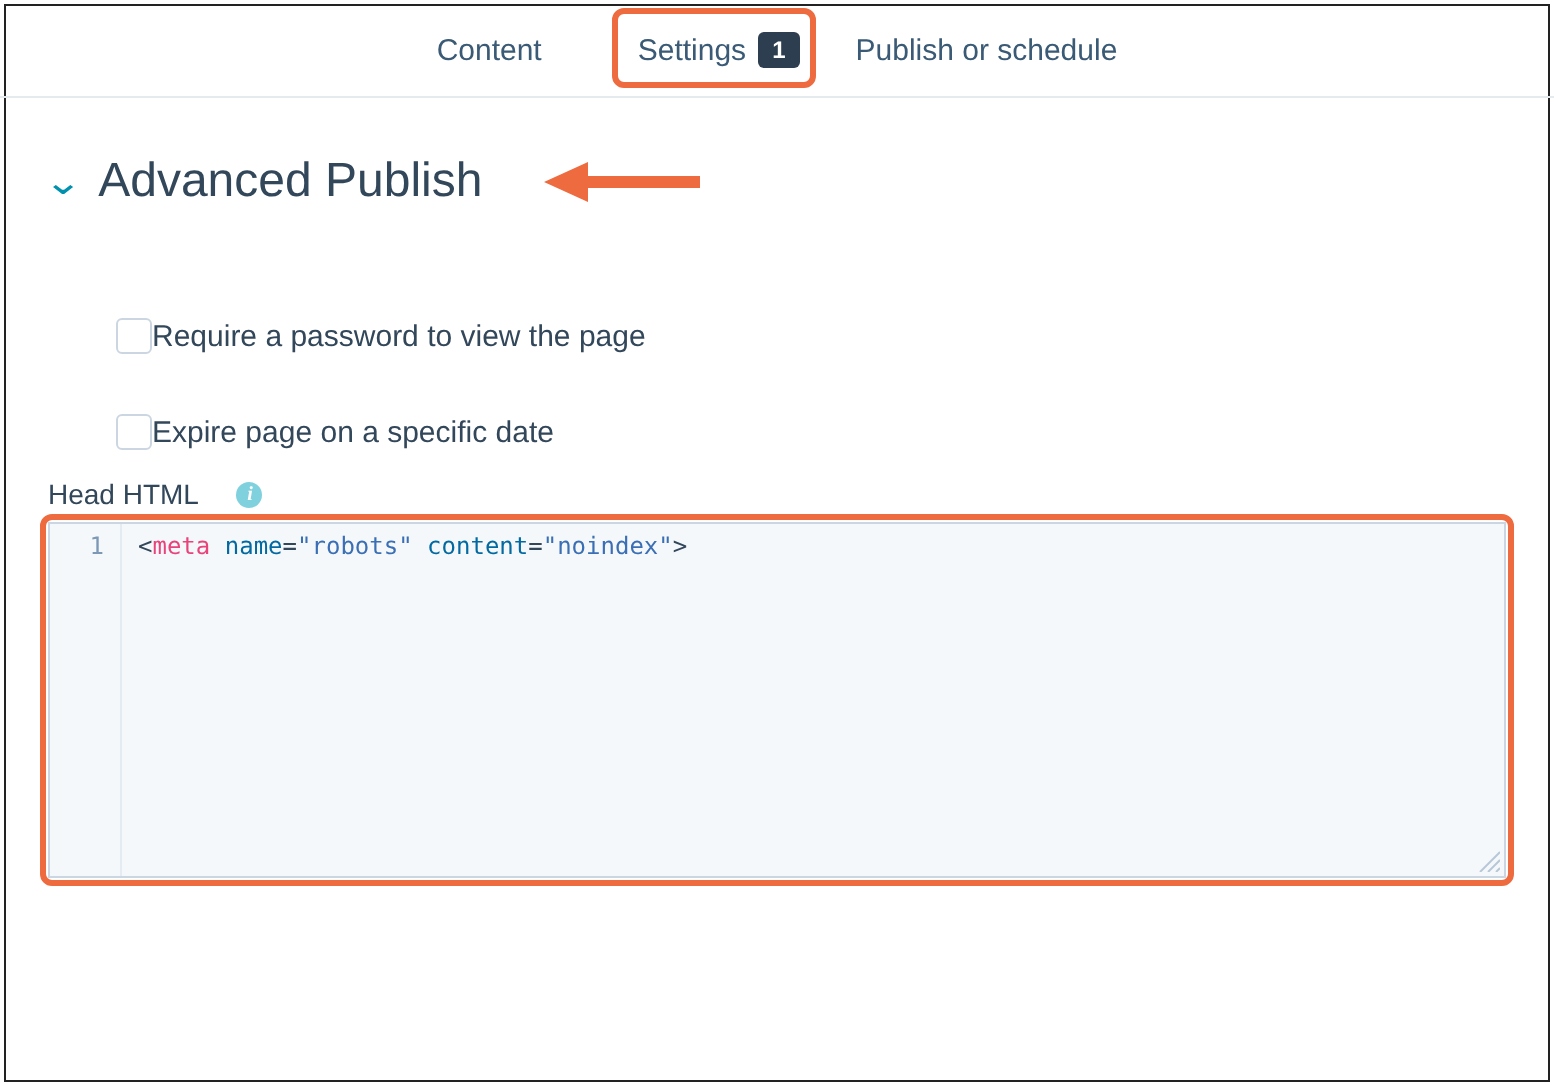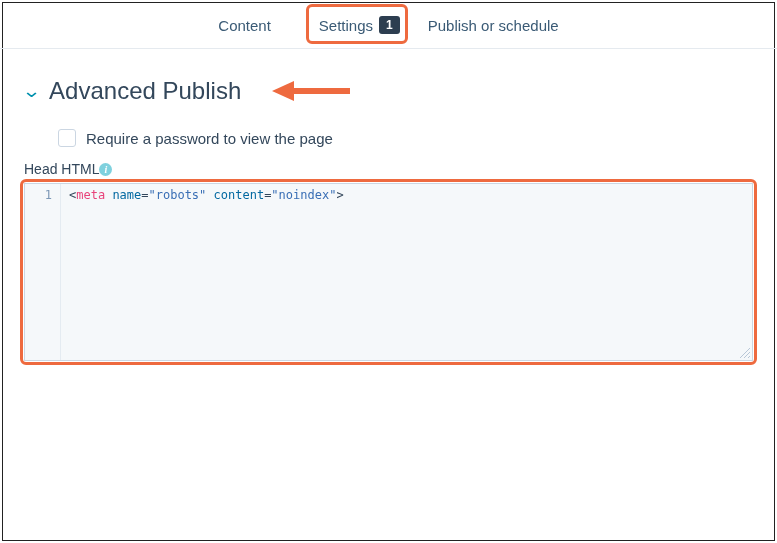--- a/index.html
+++ b/index.html
@@ -82,22 +82,22 @@
     width: 80px;
     height: 24px;
     pointer-events: none;
   }
   .checkboxes {
     padding: 24px 0 0 34px;
   }
   .checkbox-row {
     display: flex;
     align-items: center;
-    gap: 10px;
     margin-bottom: 12px;
+    margin-top: 30px;
   }
   .checkbox {
     width: 18px;
     height: 18px;
     border: 1.5px solid #cbd6e2;
     border-radius: 3px;
     background: #fff;
   }
   .checkbox-label {
     color: #33475b;
@@ -105,21 +105,21 @@
   }
   .subsection-title {
     color: #33475b;
     font-size: 22px;
     font-weight: 300;
     margin-top: 48px;
   }
   .field-label-row {
     display: flex;
     align-items: center;
-    gap: 0;
+    gap: 19px;
     margin-top: 14px;
   }
   .field-label {
     color: #33475b;
     font-size: 14px;
   }
   .info-icon {
     width: 13px;
     height: 13px;
     border-radius: 50%;
@@ -204,20 +204,24 @@
     <svg class="arrow-annotation" viewBox="0 0 80 24">
       <line x1="78" y1="12" x2="20" y2="12" stroke="#ee6a3f" stroke-width="6"></line>
       <polygon points="0,12 22,2 22,22" fill="#ee6a3f"></polygon>
     </svg>
   </div>
 
   <div class="checkboxes">
     <div class="checkbox-row">
       <div class="checkbox"></div>
       <span class="checkbox-label">Require a password to view the page</span>
+    </div>
+    <div class="checkbox-row">
+      <div class="checkbox"></div>
+      <span class="checkbox-label">Expire page on a specific date</span>
     </div>
   </div>
 
 
   <div class="field-label-row">
     <span class="field-label">Head HTML</span>
     <span class="info-icon">i</span>
   </div>
 
   <div class="code-editor-wrap">

